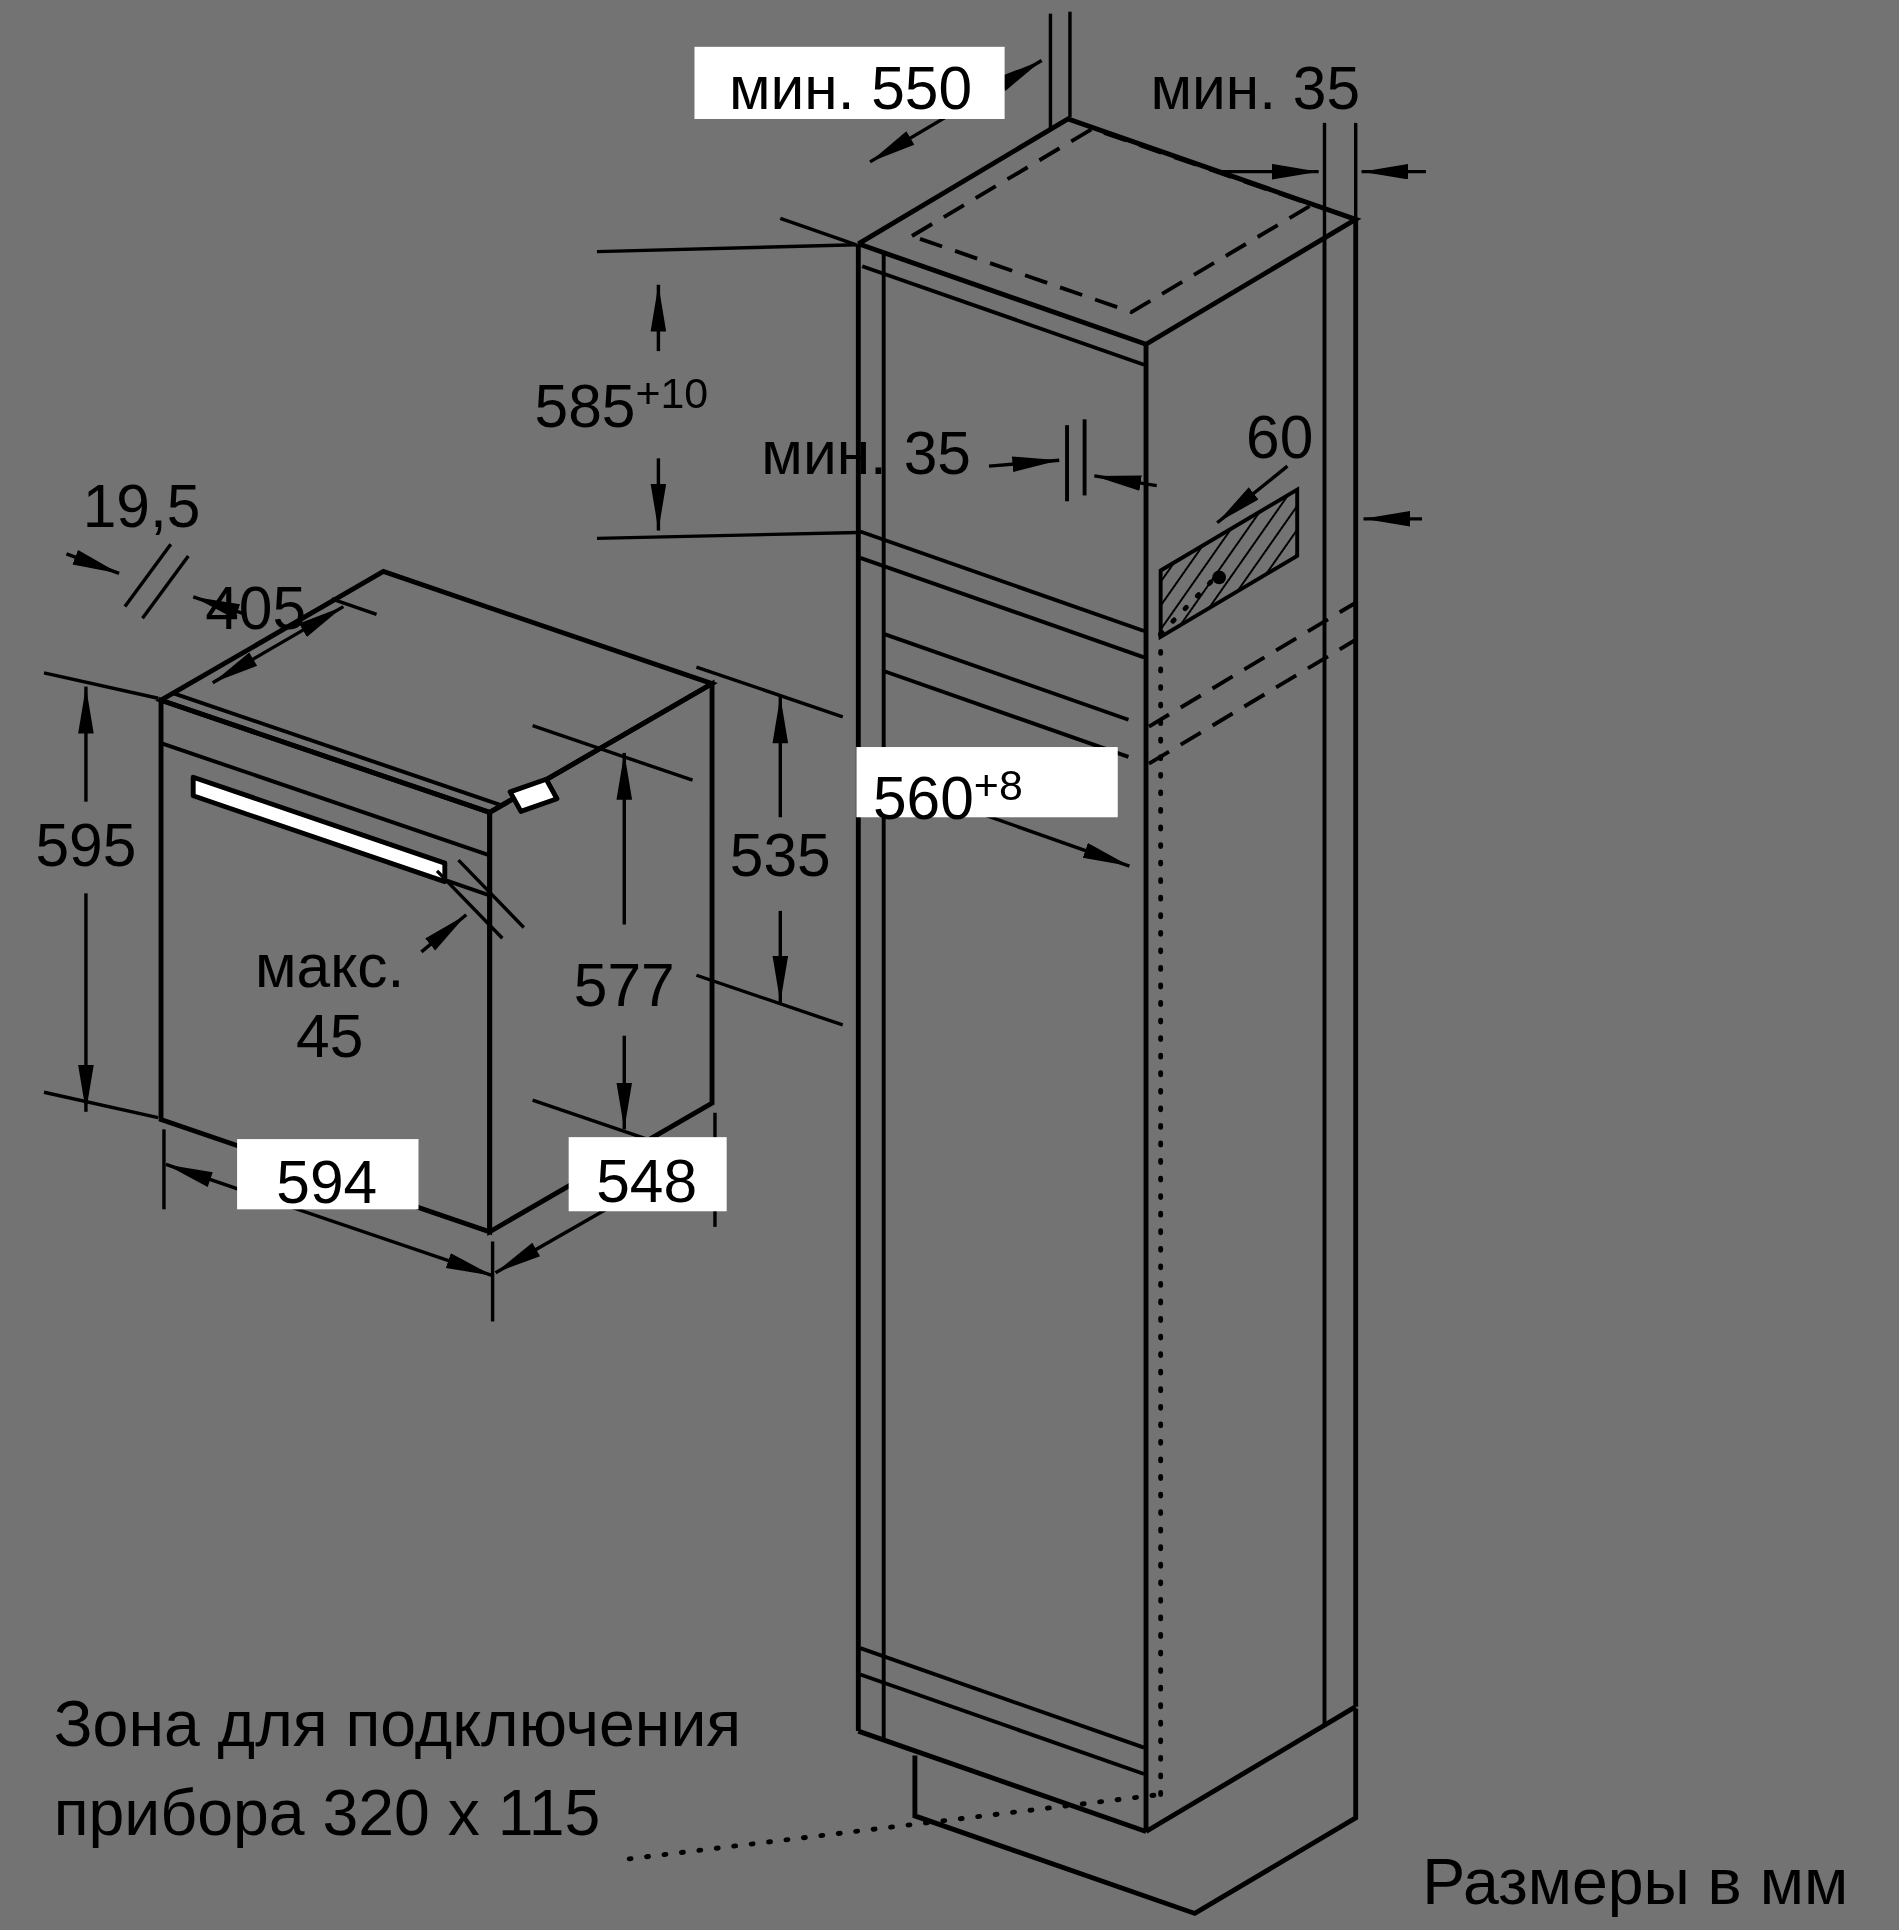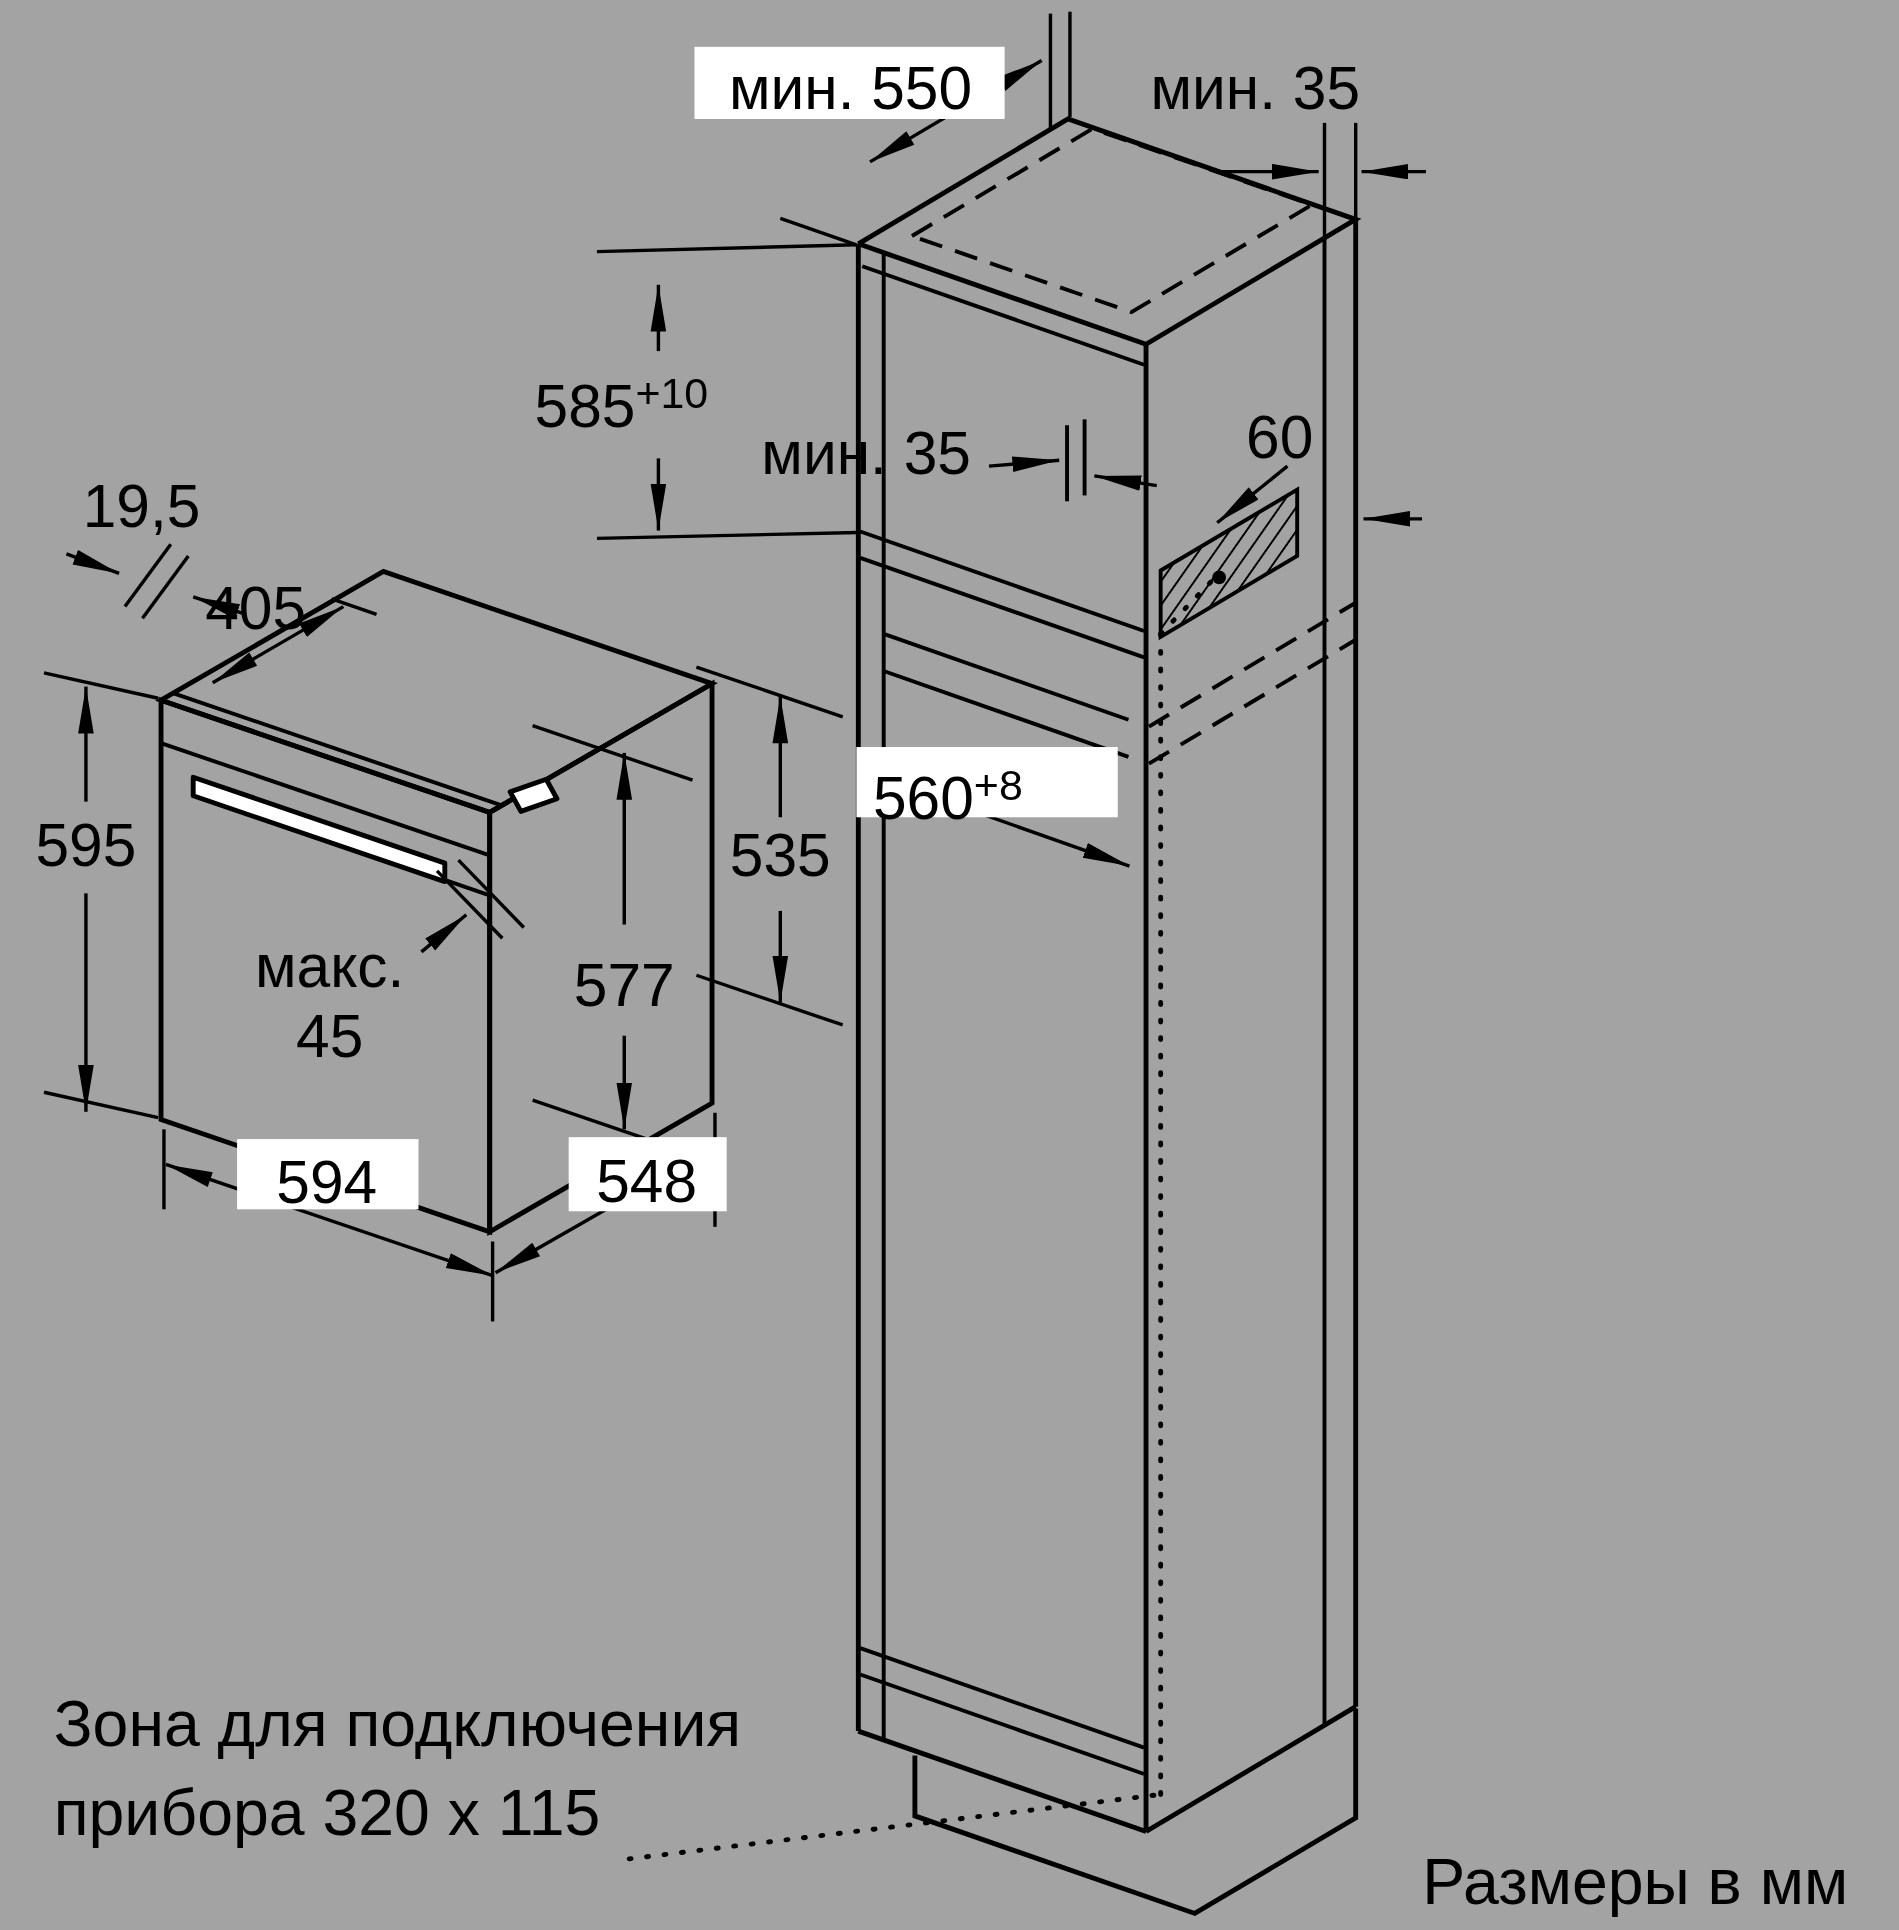--- a/index.html
+++ b/index.html
@@ -1,16 +1,16 @@
 <!DOCTYPE html>
 <html><head>
 <meta charset="utf-8">
 <style>
   html,body{margin:0;padding:0;background:#ffffff;}
-  .canvas{position:relative;width:1900px;height:1931px;background:#a3a3a3;overflow:hidden;}
+  .canvas{position:relative;width:1900px;height:1931px;background:#737373;overflow:hidden;}
   svg{display:block;}
   text, tspan{
     font-family:"Liberation Sans", sans-serif;
     fill:#000;
   }
   .dim-label{font-size:62px;}
   .dim-label-sup{font-size:44px;}
   .note-label{font-size:66px;}
   .ln{stroke:#000;fill:none;stroke-width:5;stroke-linecap:butt;}
   .ln4{stroke:#000;fill:none;stroke-width:4;}

